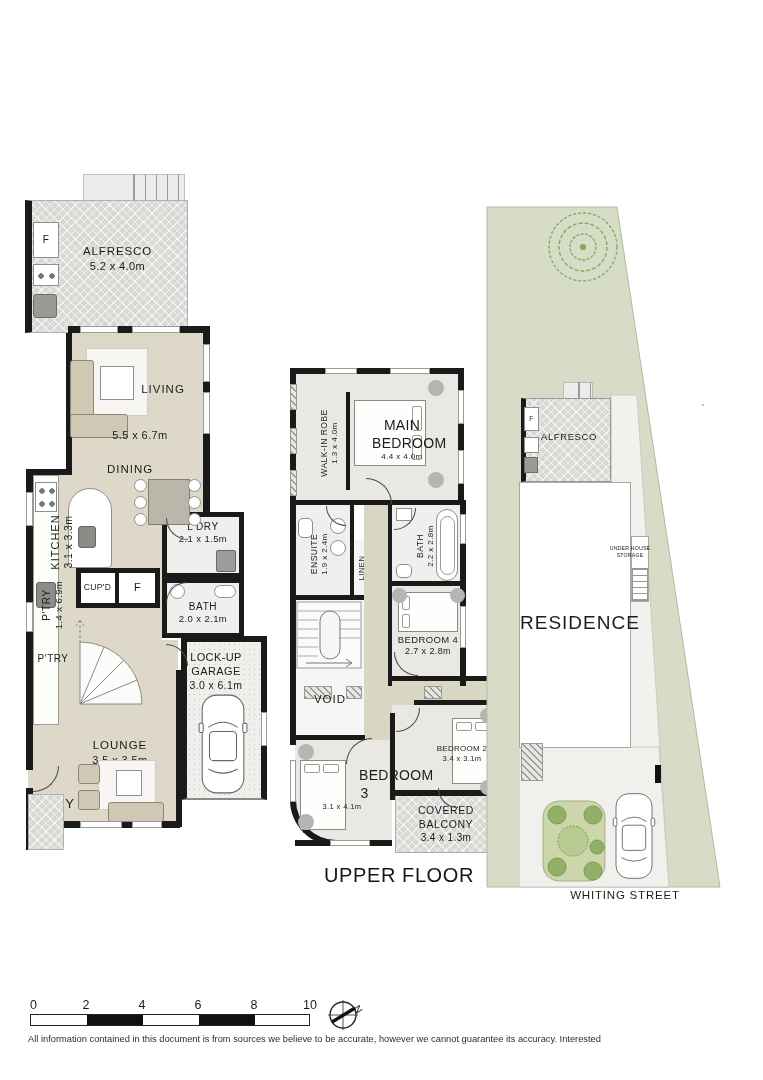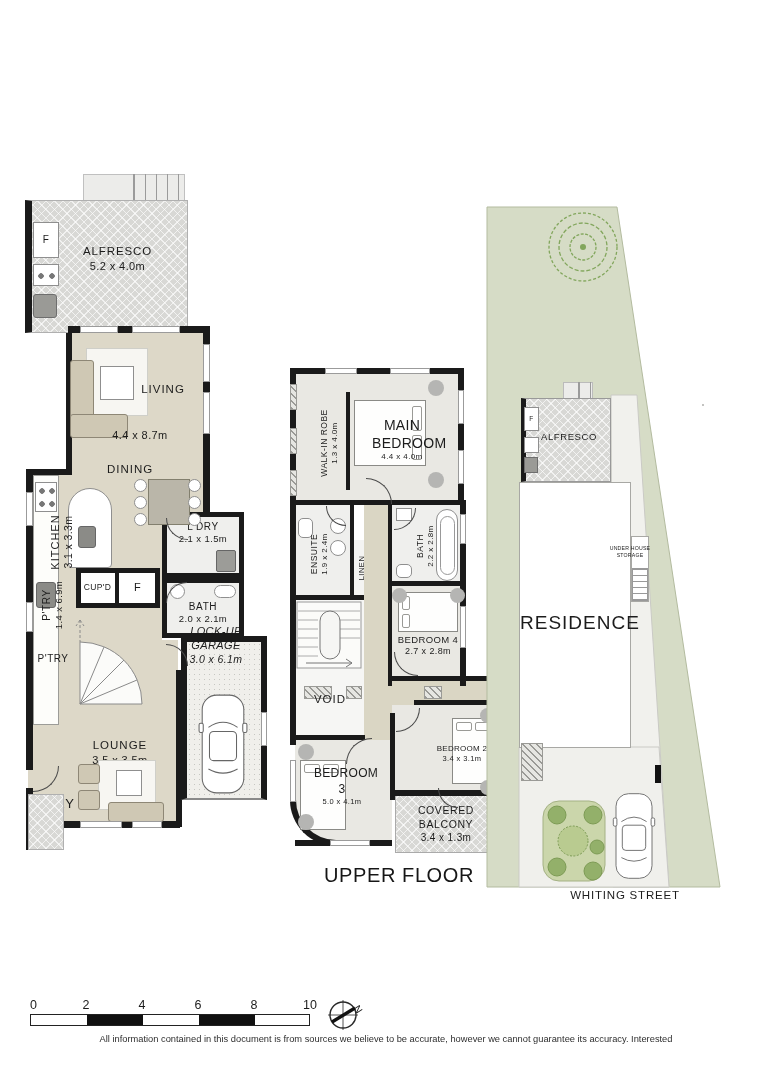--- a/index.html
+++ b/index.html
@@ -73,21 +73,21 @@
     <div class="a" style="left:196px;top:378px;width:20px;height:22px;background:#9c9c98;border:1px solid #666;border-radius:2px;"></div>
     <div class="a wet" style="left:142px;top:406px;width:82px;height:60px;border:5px solid #1a1a1a;"></div>
     <div class="a lab" style="left:146px;top:428px;width:74px;">
       <div style="font-size:10px;letter-spacing:.6px;">BATH</div>
       <div style="font-size:9.5px;">2.0 x 2.1m</div>
     </div>
     <div class="a furn cir" style="left:150px;top:412px;width:15px;height:15px;"></div>
     <div class="a furn" style="left:194px;top:413px;width:22px;height:13px;border-radius:7px;"></div>
 
     <div class="a dot" style="left:161px;top:464px;width:86px;height:164px;border:6px solid #1a1a1a;border-bottom:2px solid #8a8a8a;"></div>
-    <div class="a lab" style="left:168px;top:452px;width:56px;font-style:italic;">
+    <div class="a lab" style="left:168px;top:478px;width:56px;">
       <div style="font-size:11px;letter-spacing:.4px;">LOCK-UP GARAGE</div>
       <div style="font-size:10.5px;">3.0 x 6.1m</div>
     </div>
     <svg class="a" style="left:174px;top:520px;" width="58" height="104" viewBox="0 0 50 100">
       <rect x="5" y="3" width="40" height="94" rx="14" fill="#fff" stroke="#666"></rect>
       <rect x="2" y="30" width="4" height="9" rx="1.5" fill="#fff" stroke="#666"></rect>
       <rect x="44" y="30" width="4" height="9" rx="1.5" fill="#fff" stroke="#666"></rect>
       <path d="M11 34 Q25 24 39 34" fill="none" stroke="#666"></path>
       <rect x="12" y="38" width="26" height="28" rx="4" fill="none" stroke="#666"></rect>
       <path d="M11 74 Q25 82 39 74" fill="none" stroke="#666"></path>
@@ -119,21 +119,21 @@
     <div class="a furn cir" style="left:168px;top:307px;width:13px;height:13px;"></div>
     <div class="a furn cir" style="left:168px;top:324px;width:13px;height:13px;"></div>
     <div class="a furn cir" style="left:168px;top:341px;width:13px;height:13px;"></div>
 
     <div class="a" style="left:66px;top:176px;width:62px;height:68px;background:#f7f6f2;border:1px solid #cfcfc9;"></div>
     <div class="a sofa" style="left:50px;top:188px;width:24px;height:62px;"></div>
     <div class="a sofa" style="left:50px;top:242px;width:58px;height:24px;"></div>
     <div class="a furn" style="left:80px;top:194px;width:34px;height:34px;"></div>
 
     <div class="a lab" style="left:108px;top:210px;width:70px;font-size:11.5px;letter-spacing:1px;">LIVING</div>
-    <div class="a lab" style="left:85px;top:256px;width:70px;font-size:11px;">4.4 x 8.7m</div>
+    <div class="a lab" style="left:85px;top:256px;width:70px;font-size:11px;">5.5 x 6.7m</div>
     <div class="a lab" style="left:75px;top:290px;width:70px;font-size:11.5px;letter-spacing:1px;">DINING</div>
     <div class="a lab v" style="left:42px;top:370px;">
       <div style="font-size:11px;letter-spacing:1px;">KITCHEN</div>
       <div style="font-size:10.5px;">3.1 x 3.3m</div>
     </div>
     <div class="a lab v" style="left:33px;top:433px;">
       <div style="font-size:10px;letter-spacing:.6px;">P'TRY</div>
       <div style="font-size:9.5px;">1.4 x 6.9m</div>
     </div>
     <div class="a lab" style="left:8px;top:480px;width:50px;font-size:10px;letter-spacing:.5px;">P'TRY</div>
@@ -261,22 +261,22 @@
     <div class="a lab v" style="left:136px;top:178px;">
       <div style="font-size:8.5px;letter-spacing:.5px;">BATH</div>
       <div style="font-size:8px;">2.2 x 2.8m</div>
     </div>
     <div class="a lab" style="left:106px;top:266px;width:64px;">
       <div style="font-size:9.5px;letter-spacing:.4px;">BEDROOM 4</div>
       <div style="font-size:9px;">2.7 x 2.8m</div>
     </div>
     <div class="a lab" style="left:12px;top:324px;width:56px;font-size:11.5px;letter-spacing:1px;">VOID</div>
     <div class="a lab" style="left:24px;top:398px;width:56px;">
-      <div style="font-size:12px;letter-spacing:.3px;">BEDROOM 3</div>
-      <div style="font-size:7.5px;">5.0 x 4.1m</div>
+      <div style="font-size:14px;letter-spacing:.3px;margin-left:45px;">BEDROOM 3</div>
+      <div style="font-size:7.5px;">3.1 x 4.1m</div>
     </div>
     <div class="a lab" style="left:146px;top:376px;width:52px;">
       <div style="font-size:8px;letter-spacing:.3px;">BEDROOM 2</div>
       <div style="font-size:7.5px;">3.4 x 3.1m</div>
     </div>
     <div class="a lab" style="left:116px;top:436px;width:80px;">
       <div style="font-size:10.5px;letter-spacing:.6px;">COVERED BALCONY</div>
       <div style="font-size:10px;">3.4 x 1.3m</div>
     </div>
 
@@ -358,17 +358,17 @@
       <div class="a" style="left:168px;top:0;width:56px;height:100%;background:#111;"></div>
     </div>
   </div>
   <svg class="a" style="left:324px;top:994px;" width="42" height="42" viewBox="0 0 42 42">
     <circle cx="19" cy="21" r="13" fill="none" stroke="#2a2a2a" stroke-width="1.4"></circle>
     <line x1="4" y1="21" x2="34" y2="21" stroke="#2a2a2a" stroke-width=".8"></line>
     <line x1="19" y1="6" x2="19" y2="36" stroke="#2a2a2a" stroke-width=".8"></line>
     <line x1="8" y1="28" x2="31" y2="14" stroke="#111" stroke-width="3.4"></line>
     <text x="31" y="15" font-size="10" fill="#111" transform="rotate(58 31 13)" font-family="Liberation Sans, sans-serif">N</text>
   </svg>
-  <div class="a" style="left:28px;top:1032px;width:716px;font-size:9.3px;line-height:1.55;color:#2e2e2e;text-align:center;">
+  <div class="a" style="left:28px;top:1032px;width:716px;font-size:9.3px;line-height:1.55;color:#2e2e2e;">
     <div>All information contained in this document is from sources we believe to be accurate, however we cannot guarantee its accuracy. Interested</div>
   </div>
 
 </div>
 
 </body></html>

